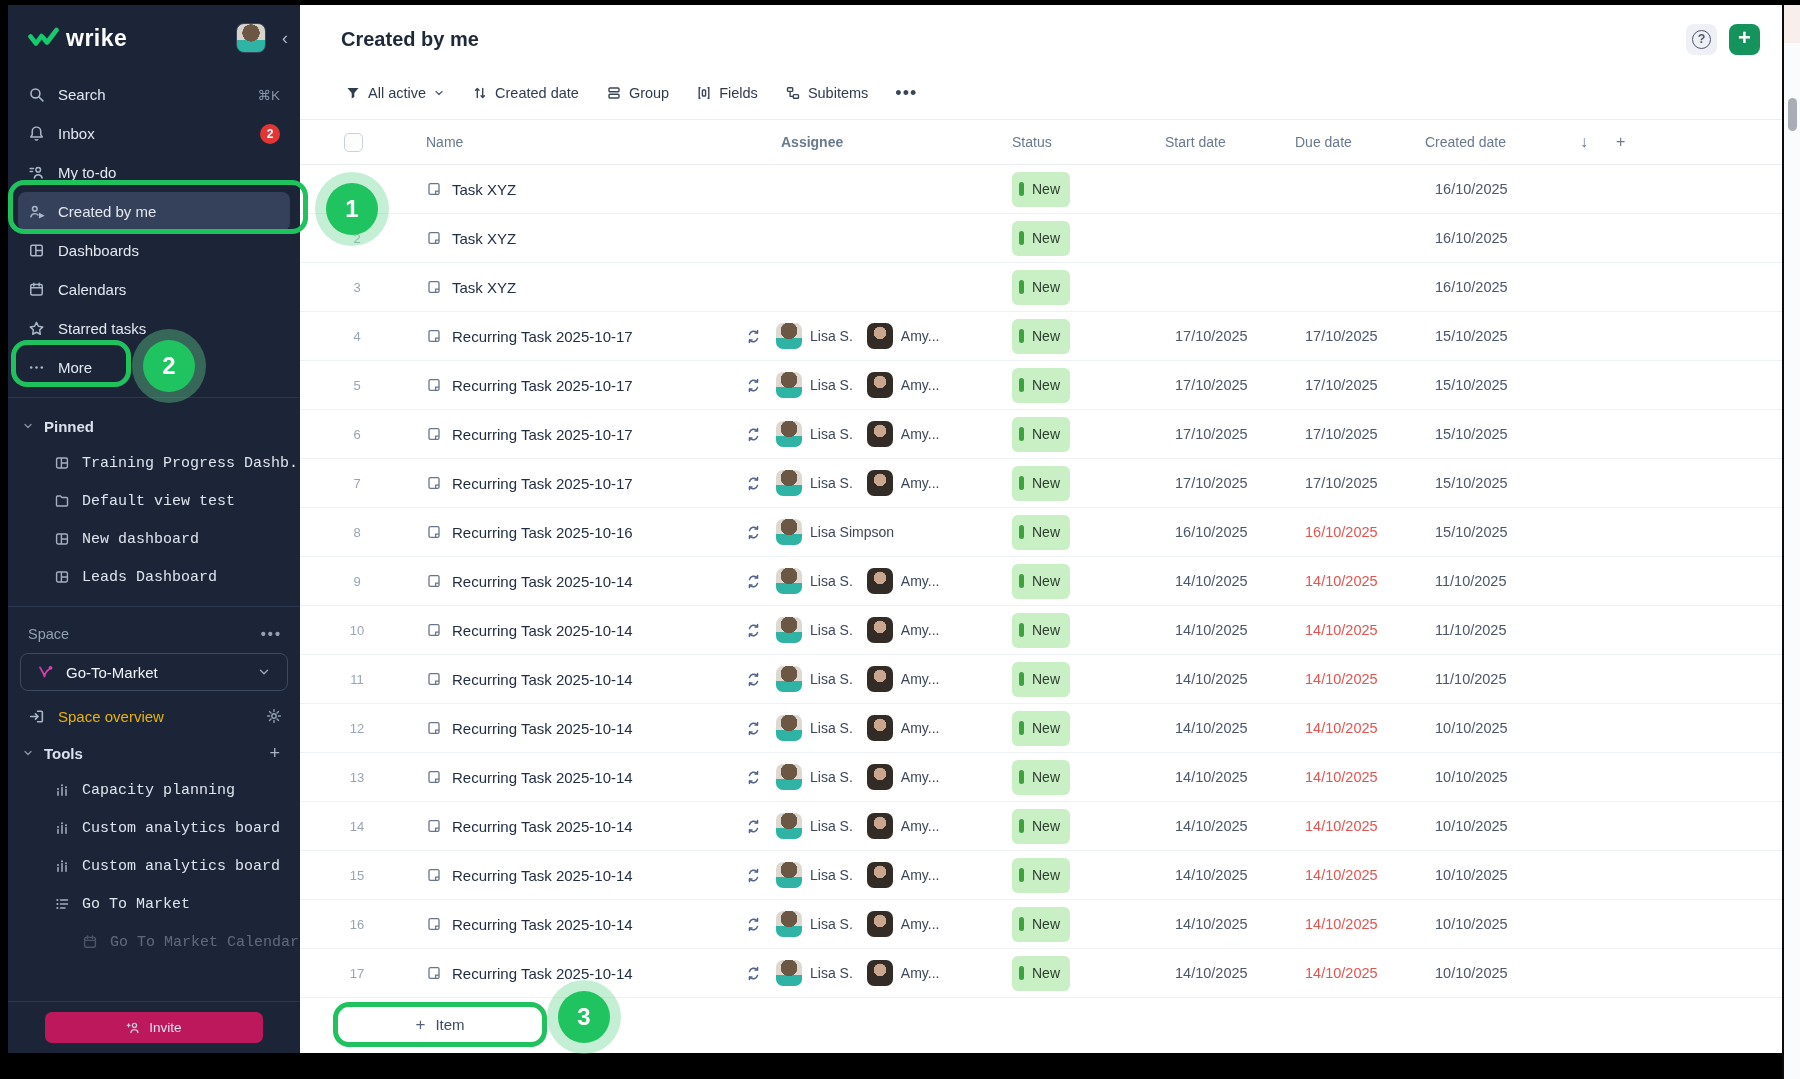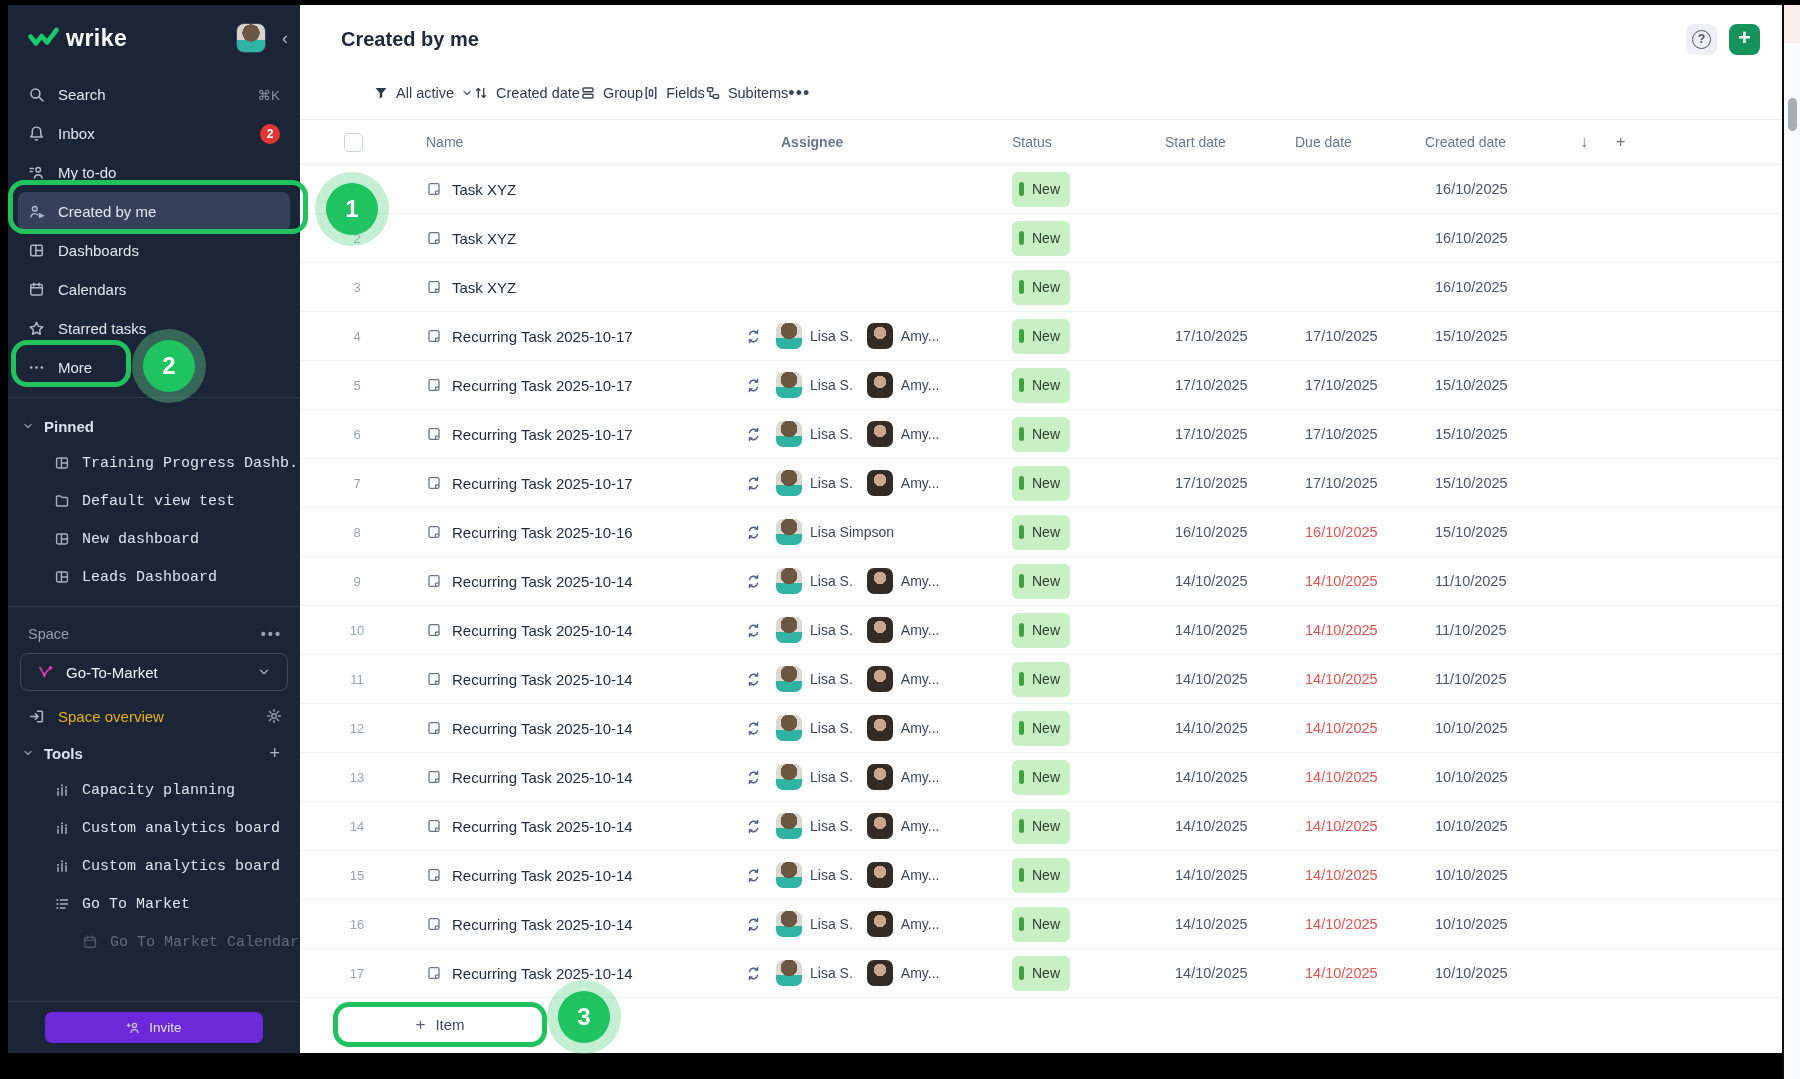--- a/index.html
+++ b/index.html
@@ -39,36 +39,36 @@
   .space-row .dots { margin-left:auto; color:#93a0b4; letter-spacing:2px; font-weight:bold; }
   .space-select { display:flex; align-items:center; margin:2px 12px 6px 12px; height:38px; border:1px solid #3c4961;
     border-radius:8px; padding:0 16px; gap:11px; font-size:15px; color:#f0f3f8; }
   .space-select .chev { margin-left:auto; color:#9aa6ba; }
   .row-line { display:flex; align-items:center; height:38px; padding:0 18px 0 20px; gap:13px; font-size:15px; color:#eab308; }
   .row-line .ico { width:17px; height:17px; color:#aab6c9; }
   .row-line .right-ico { margin-left:auto; color:#93a0b4; width:16px; height:16px; }
 
   .sb-footer { position:absolute; left:0; right:0; bottom:0; height:52px; background:#1b2537; border-top:1px solid #2c3850;
     display:flex; align-items:center; justify-content:center; }
-  .invite-btn { width:218px; height:31px; background:#6d28d9; border-radius:7px; display:flex; align-items:center;
+  .invite-btn { width:218px; height:31px; background:#be185d; border-radius:7px; display:flex; align-items:center;
     justify-content:center; gap:8px; font-size:13.5px; color:#dfe5ee; cursor:pointer; }
   .invite-btn .ico { width:15px; height:15px; color:#c2cbd9; }
 
   
   .main { position:relative; flex:1; background:#fff; overflow:hidden; }
   .main-header { display:flex; align-items:center; height:62px; padding:6px 22px 0 41px; }
   .page-title { font-size:20px; font-weight:bold; color:#1d2939; flex:1; }
   .hdr-btns { display:flex; align-items:center; gap:12px; }
   .help-btn { width:31px; height:31px; border-radius:8px; background:#eef0f5; display:flex; align-items:center; justify-content:center; cursor:pointer; }
   .help-q { width:19px; height:19px; border:1.6px solid #4c5668; border-radius:50%; color:#4c5668;
     font-size:12.5px; font-weight:bold; display:flex; align-items:center; justify-content:center; }
   .new-btn { width:31px; height:31px; border-radius:8px; background:#14935c; color:#fff; font-size:22px;
     display:flex; align-items:center; justify-content:center; cursor:pointer; font-weight:bold; line-height:1; padding-bottom:2px; }
 
-  .toolbar { display:flex; align-items:center; height:52px; padding:0 0 0 45px; color:#2f3b4f; font-size:14.5px;margin-left:28px; }
+  .toolbar { display:flex; align-items:center; height:52px; padding:0 0 0 45px; gap:27px; color:#2f3b4f; font-size:14.5px; }
   .tb-item { display:flex; align-items:center; gap:7px; cursor:pointer; white-space:nowrap; }
   .tb-item .ico { width:16px; height:16px; color:#3a4558; display:flex; }
   .tb-item .chev { color:#55617a; }
   .tb-more { font-size:18px; color:#3a4558; letter-spacing:1px; cursor:pointer; }
 
   .thead { display:flex; align-items:center; height:46px; border-top:1px solid #eaedf3; border-bottom:1px solid #eaedf3;
     color:#68788f; font-size:14px; }
   .trow { display:flex; align-items:center; height:49px; border-bottom:1px solid #eef1f6; font-size:14.5px; }
 
   .c-num { flex:0 0 126px; display:flex; align-items:center; padding-left:44px; }

